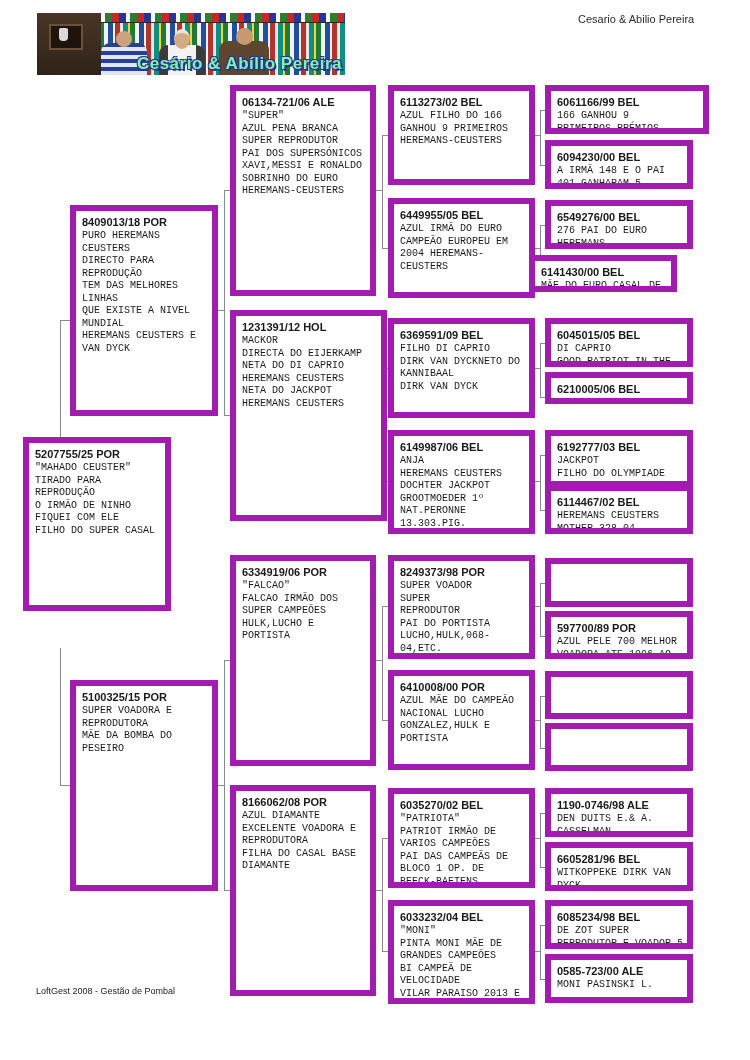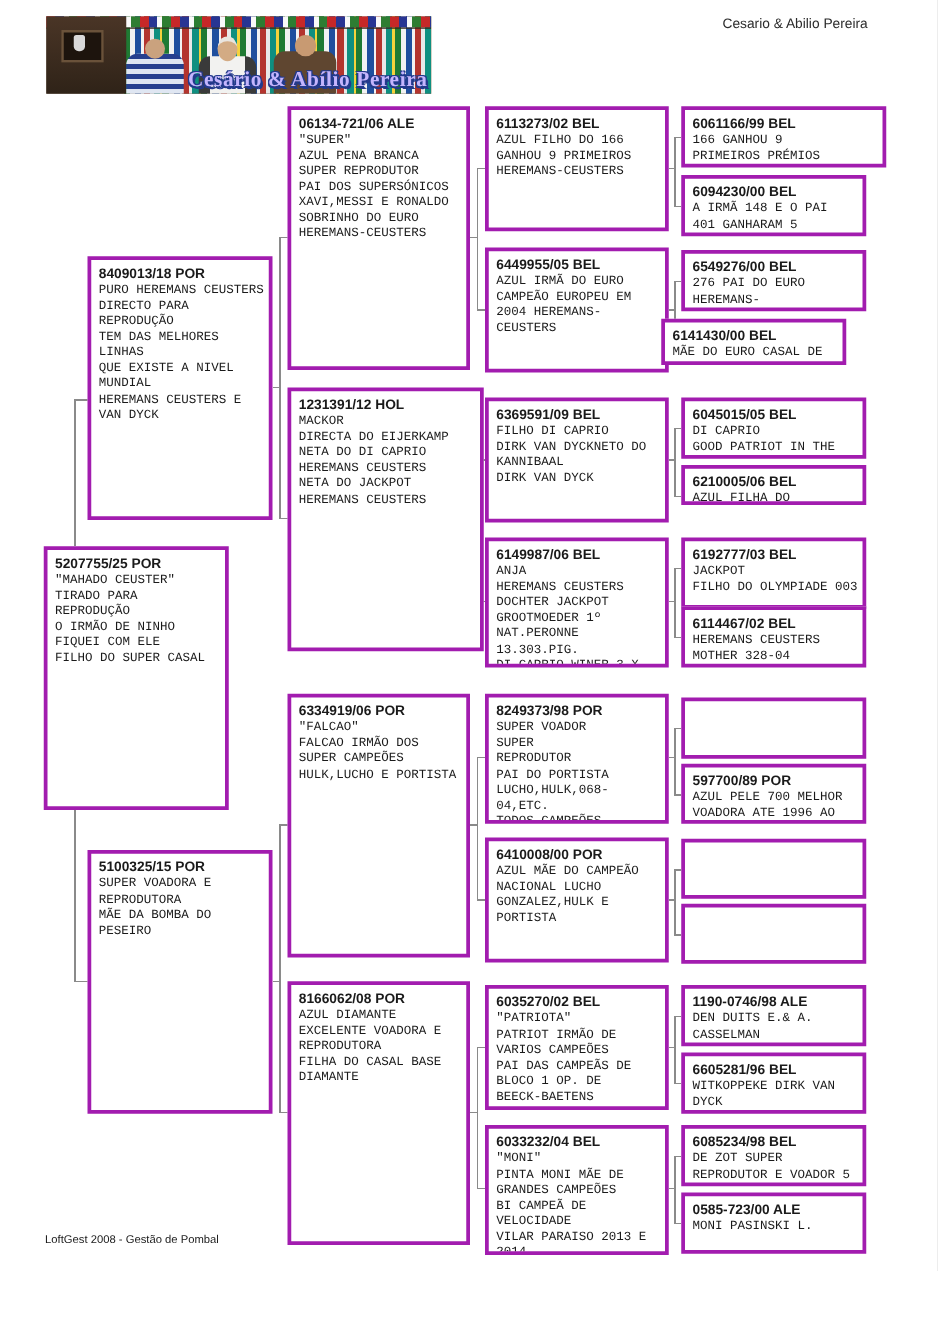--- a/index.html
+++ b/index.html
@@ -18,26 +18,26 @@
   .person{position:absolute;bottom:0;}
   .person .torso{position:absolute;bottom:0;border-radius:9px 9px 0 0;}
   .person .head{position:absolute;border-radius:50%;}
   .p1 .torso{left:0;width:46px;height:32px;background:repeating-linear-gradient(180deg,#27408f 0 4px,#dfe6f2 4px 8px);}
   .p1 .head{left:15px;bottom:28px;width:16px;height:16px;background:#caa27e;}
   .p2 .torso{left:0;width:46px;height:30px;background:linear-gradient(90deg,#3a3a3a 0 9px,#f2f2f0 9px 37px,#3a3a3a 37px 46px);}
   .p2 .head{left:15px;bottom:26px;width:16px;height:16px;background:#d3ab84;border-top:4px solid #e9e5df;}
   .p3 .torso{left:0;width:50px;height:34px;background:#5f4630;}
   .p3 .head{left:17px;bottom:30px;width:17px;height:17px;background:#c89a72;}
   .banner-title{position:absolute;right:3px;bottom:1px;font-weight:700;font-size:17px;letter-spacing:.5px;
-     color:#c4b5fd;font-family:Liberation Serif, serif;
+     color:#86efac;font-family:Liberation Sans, sans-serif;
      text-shadow:-1px -1px 0 #233a8c,1px -1px 0 #233a8c,-1px 1px 0 #233a8c,1px 1px 0 #233a8c,2px 2px 0 #233a8c;}
   
   .owner{position:absolute;left:578px;top:13px;font-size:11px;color:#2b2b2b;}
   
-  .pbox{position:absolute;border:3px solid #a21caf;background:#fff;overflow:hidden;box-sizing:border-box;}
+  .pbox{position:absolute;border:6px solid #a21caf;background:#fff;overflow:hidden;box-sizing:border-box;}
   .pbox .ring{font-weight:700;font-size:11px;padding:5px 4px 2px 6px;white-space:nowrap;
      font-family:"Liberation Sans",sans-serif;}
   .pbox .info{font-family:"Liberation Mono","DejaVu Sans Mono",monospace;font-size:10px;line-height:12.5px;
      padding:0 3px 0 6px;white-space:pre-line;}
   
   .connectors{position:absolute;left:0;top:0;width:750px;height:1060px;pointer-events:none;}
   
   .footer{position:absolute;left:36px;top:986px;font-size:9px;color:#1a1a1a;}
 </style>
 </head>
@@ -81,21 +81,21 @@
       M 535 135 H 540 M 545 110 H 540 V 165 H 545
       M 535 248 H 540 M 545 225 H 540 V 280 H 545
       M 535 368 H 540 M 545 343 H 540 V 397 H 545
       M 535 481 H 540 M 545 455 H 540 V 510 H 545
       M 535 606 H 540 M 545 583 H 540 V 636 H 545
       M 535 720 H 540 M 545 696 H 540 V 748 H 545
       M 535 838 H 540 M 545 813 H 540 V 867 H 545
       M 535 951 H 540 M 545 925 H 540 V 979 H 545"></path>
   </svg>
 
-  <div class="pbox" style="left:35px;top:437px;width:148px;height:211px">
+  <div class="pbox" style="left:23px;top:437px;width:148px;height:174px">
     <div class="ring">5207755/25 POR</div>
     <div class="info">"MAHADO CEUSTER"
 TIRADO PARA
 REPRODUÇÃO
 O IRMÃO DE NINHO
 FIQUEI COM ELE
 FILHO DO SUPER CASAL</div>
   </div>
 
   <div class="pbox" style="left:70px;top:205px;width:148px;height:211px">

